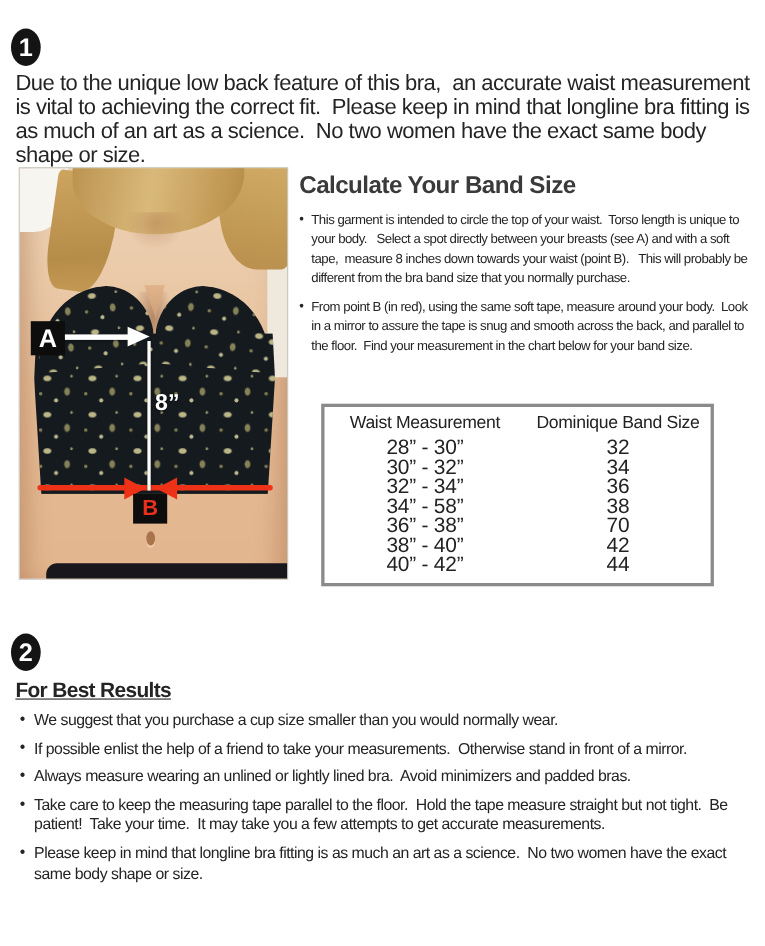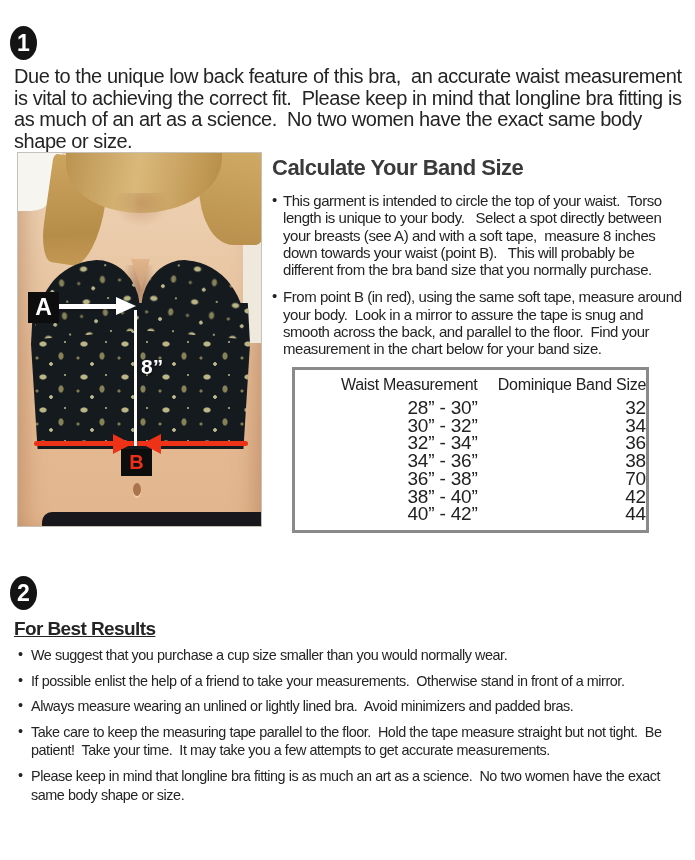--- a/index.html
+++ b/index.html
@@ -102,30 +102,30 @@
 
   
   .h1 {
     position:absolute; left:272px; top:155px;
     font-size:22px; font-weight:bold; letter-spacing:-0.5px; color:#3a3a3a;text-align:center;
   }
   ul { list-style:none; }
   .bullets1 { position:absolute; left:272px; top:192px; width:414px; }
   .bullets1 li {
     position:relative; padding-left:11px; margin-bottom:10px;
-    font-size:15px; line-height:17.3px; letter-spacing:-0.45px;
+    font-size:12px; line-height:17.3px; letter-spacing:-0.45px;
   }
   .bullets1 li::before { content:"\2022"; position:absolute; left:0; top:-1px; }
 
   .size-table {
     position:absolute; left:292px; top:367px; width:357px;
     border:3px solid #8a8a8a; background:#ffffff; padding:4px 0 7px;
   }
   .trow { display:grid; grid-template-columns:52% 48%; }
-  .trow .cell { text-align:right; }
+  .trow .cell { text-align:center; }
   .thead .cell { font-size:16px; line-height:21px; letter-spacing:-0.3px; color:#222222; margin-bottom:4px; }
   .tbody .cell { font-size:19px; line-height:17.7px; letter-spacing:-0.2px; color:#222222; }
 
   
   .h2 {
     position:absolute; left:14px; top:618px;
     font-size:19px; font-weight:bold; letter-spacing:-0.6px;text-decoration:underline;
   }
   .bullets2 { position:absolute; left:17px; top:646px; width:672px; }
   .bullets2 li {
@@ -187,21 +187,21 @@
     </div>
     <div class="trow">
       <div class="cell">30” - 32”</div>
       <div class="cell">34</div>
     </div>
     <div class="trow">
       <div class="cell">32” - 34”</div>
       <div class="cell">36</div>
     </div>
     <div class="trow">
-      <div class="cell">34” - 36”</div>
+      <div class="cell">34” - 58”</div>
       <div class="cell">38</div>
     </div>
     <div class="trow">
       <div class="cell">36” - 38”</div>
       <div class="cell">70</div>
     </div>
     <div class="trow">
       <div class="cell">38” - 40”</div>
       <div class="cell">42</div>
     </div>

